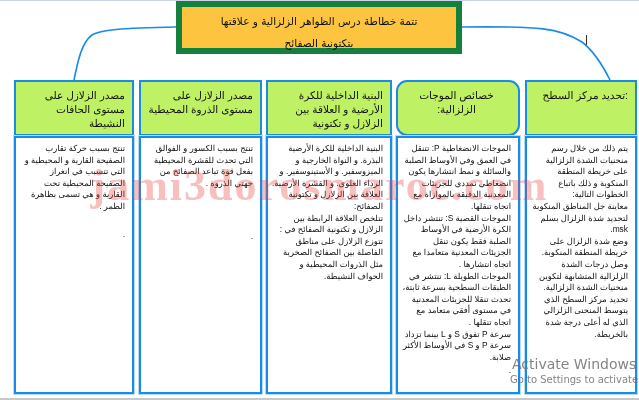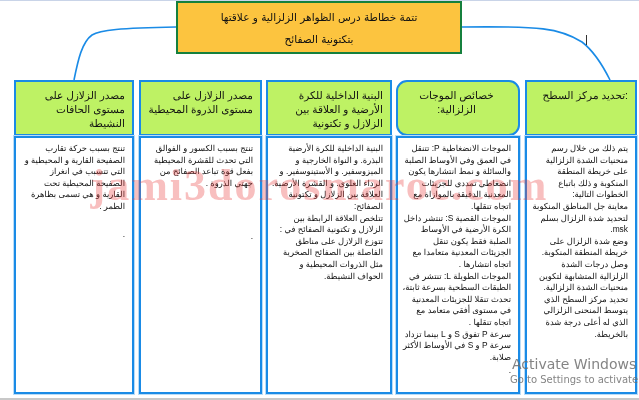--- a/index.html
+++ b/index.html
@@ -4,21 +4,21 @@
 <style>
   html, body { margin: 0; padding: 0; }
   body {
     width: 639px; height: 400px; position: relative; overflow: hidden;
     background: #ffffff; font-family: "DejaVu Sans", sans-serif;
   }
   .topline { position: absolute; left: 0; top: 0; width: 639px; height: 1px; background: #c9d4e8; }
   .bottomline { position: absolute; left: 0; bottom: 0; width: 639px; height: 2px; background: #c8c8c8; }
   .title-box {
     position: absolute; left: 176px; top: 1px; width: 286px; height: 53px;
-    background: #fcc43f; border: 2px solid #15803d; box-sizing: border-box;
+    background: #fcc43f; border: 6px solid #15803d; box-sizing: border-box;
     direction: rtl; text-align: center; font-size: 10.5px; color: #111;
     line-height: 22px; padding-top: 3px;
   }
   .title-box div { white-space: nowrap; }
   svg.connectors { position: absolute; left: 0; top: 0; }
   .cursor-mark { position: absolute; left: 586px; top: 35px; width: 1px; height: 10px; background: #333; }
   .col { position: absolute; top: 80px; box-sizing: border-box; }
   .head {
     position: absolute; left: 0; top: 0; right: 0; height: 56px;
     background: #bef264; border: 2px solid #1a8be6; box-sizing: border-box;

